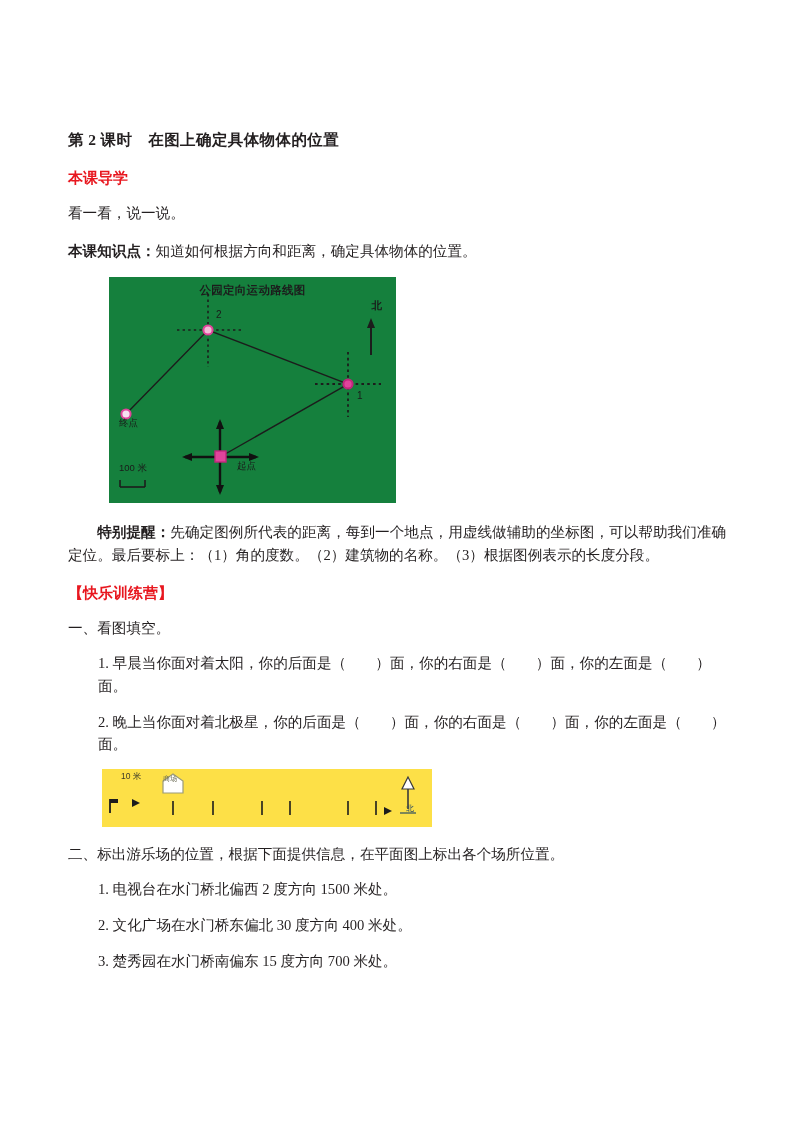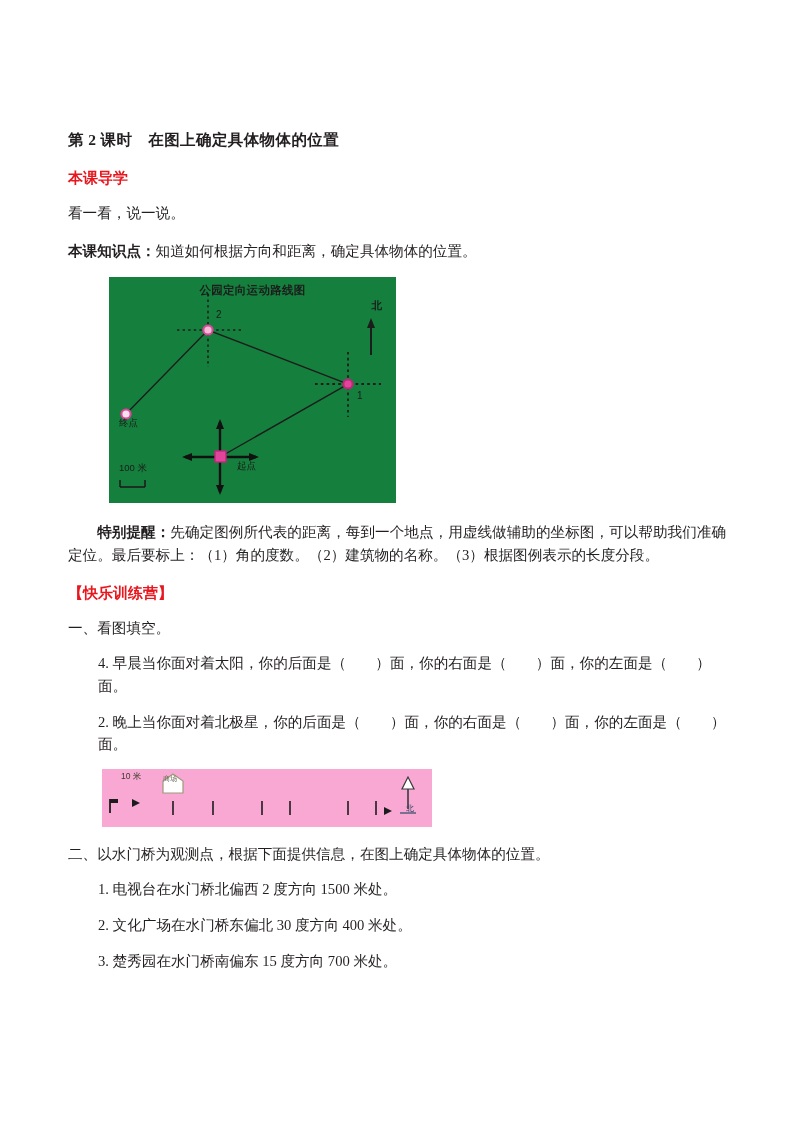--- a/index.html
+++ b/index.html
@@ -124,21 +124,21 @@
 
   
   .ruler-wrap {
     margin: 2px 0 16px 0;
     padding-left: 34px;
   }
   .ruler-fig {
     position: relative;
     width: 330px;
     height: 58px;
-    background: #f9a8d4;
+    background: #fde047;
   }
   .ruler-lbl {
     position: absolute;
     font-size: 8.5px;
     color: #3b3b2a;
     font-family: "Liberation Sans", sans-serif;
     white-space: nowrap;
   }
   .rl-ten { left: 19px; top: 2px; }
   .rl-mall { left: 61px; top: 5px; font-size: 7px; color: #6b6b55; }
@@ -200,21 +200,21 @@
         <div class="map-lbl lbl-start">起点</div>
         <div class="map-lbl lbl-scale">100 米</div>
       </div>
     </div>
 
     <p class="para indent-2"><b>特别提醒：</b><span>先确定图例所代表的距离，每到一个地点，用虚线做辅助的坐标图，可以帮助我们准确定位。最后要标上：（1）角的度数。（2）建筑物的名称。（3）根据图例表示的长度分段。</span></p>
 
     <div class="red-head">【快乐训练营】</div>
 
     <div class="q-head">一、看图填空。</div>
-    <div class="q-item">4. 早晨当你面对着太阳，你的后面是（　　）面，你的右面是（　　）面，你的左面是（　　）面。</div>
+    <div class="q-item">1. 早晨当你面对着太阳，你的后面是（　　）面，你的右面是（　　）面，你的左面是（　　）面。</div>
     <div class="q-item">2. 晚上当你面对着北极星，你的后面是（　　）面，你的右面是（　　）面，你的左面是（　　）面。</div>
 
     <div class="ruler-wrap">
       <div class="ruler-fig">
         <svg width="330" height="58" viewBox="0 0 330 58">
 
           <line x1="8" y1="30" x2="8" y2="44" stroke="#1c1c1c" stroke-width="1.8"></line>
           <polygon points="8,30 16,30 16,34 8,34" fill="#1c1c1c"></polygon>
 
           <polygon points="30,30 38,34 30,38" fill="#1c1c1c"></polygon>
@@ -232,19 +232,19 @@
           <line x1="306" y1="18" x2="306" y2="40" stroke="#3a3a3a" stroke-width="1.6"></line>
           <polygon points="306,8 300,20 312,20" fill="#ffffff" stroke="#3a3a3a" stroke-width="1.2"></polygon>
           <line x1="298" y1="44" x2="314" y2="44" stroke="#2b4b63" stroke-width="1.2"></line>
         </svg>
         <div class="ruler-lbl rl-ten">10 米</div>
         <div class="ruler-lbl rl-mall">商场</div>
         <div class="ruler-lbl rl-north">北</div>
       </div>
     </div>
 
-    <div class="q-head">二、以水门桥为观测点，根据下面提供信息，在图上确定具体物体的位置。</div>
+    <div class="q-head">二、标出游乐场的位置，根据下面提供信息，在平面图上标出各个场所位置。</div>
     <div class="q-item">1. 电视台在水门桥北偏西 2 度方向 1500 米处。</div>
     <div class="q-item">2. 文化广场在水门桥东偏北 30 度方向 400 米处。</div>
     <div class="q-item">3. 楚秀园在水门桥南偏东 15 度方向 700 米处。</div>
 
   </div>
 </div>
 
 </body></html>

